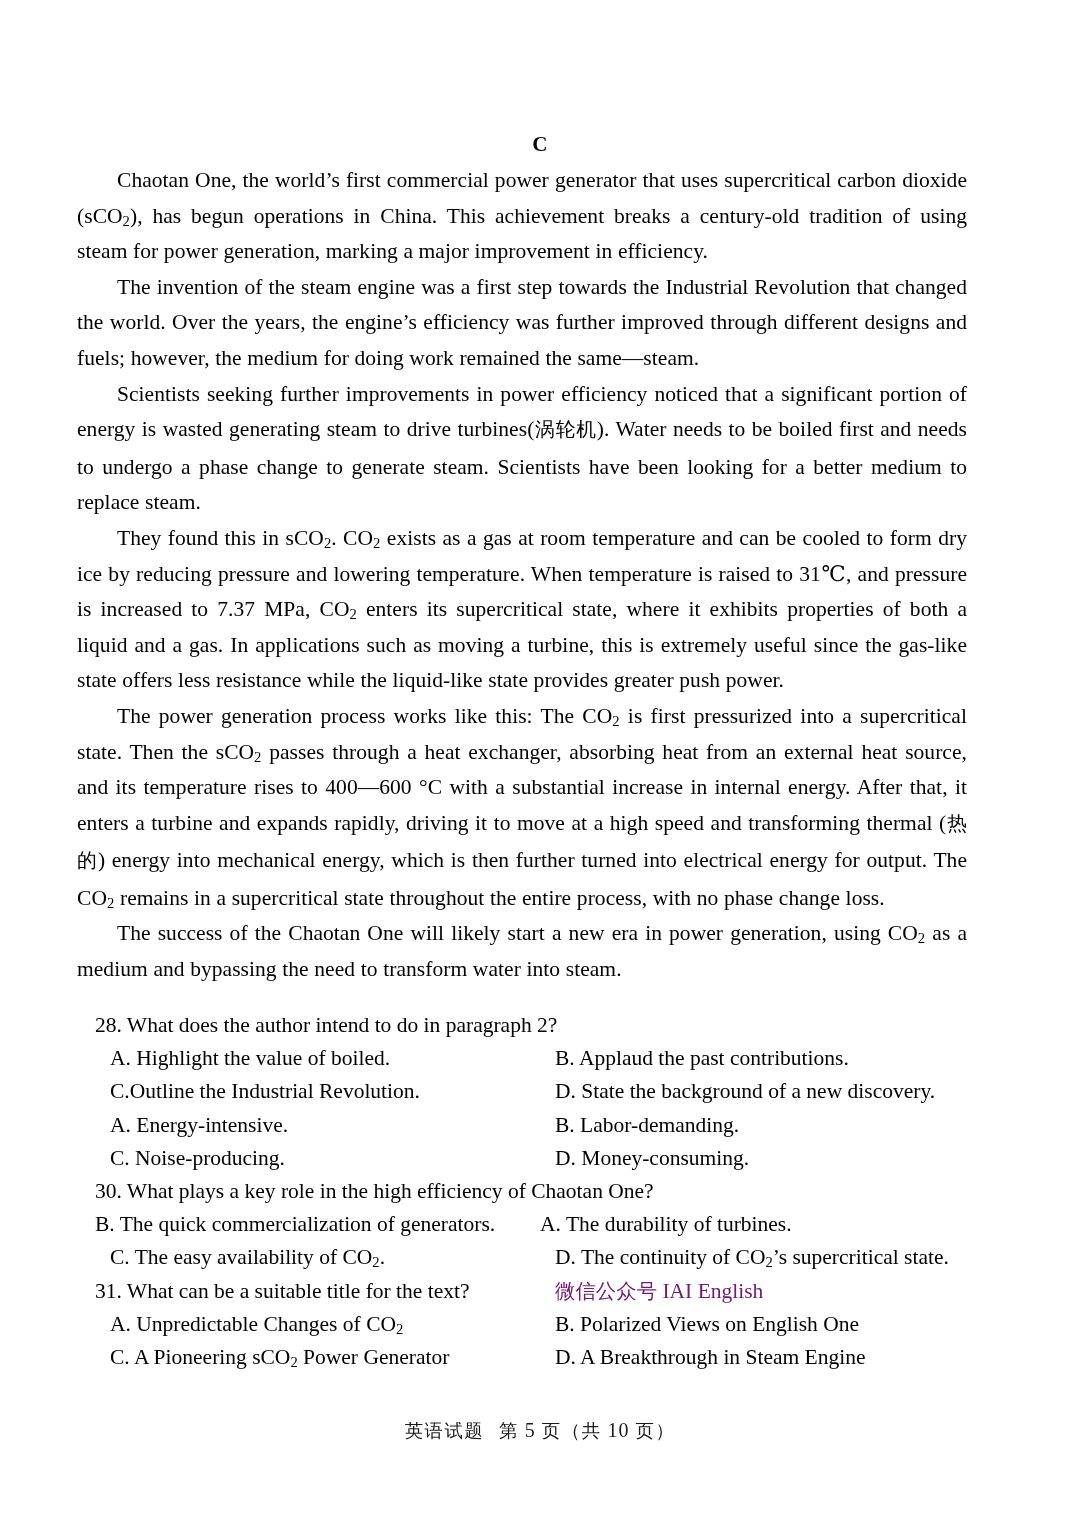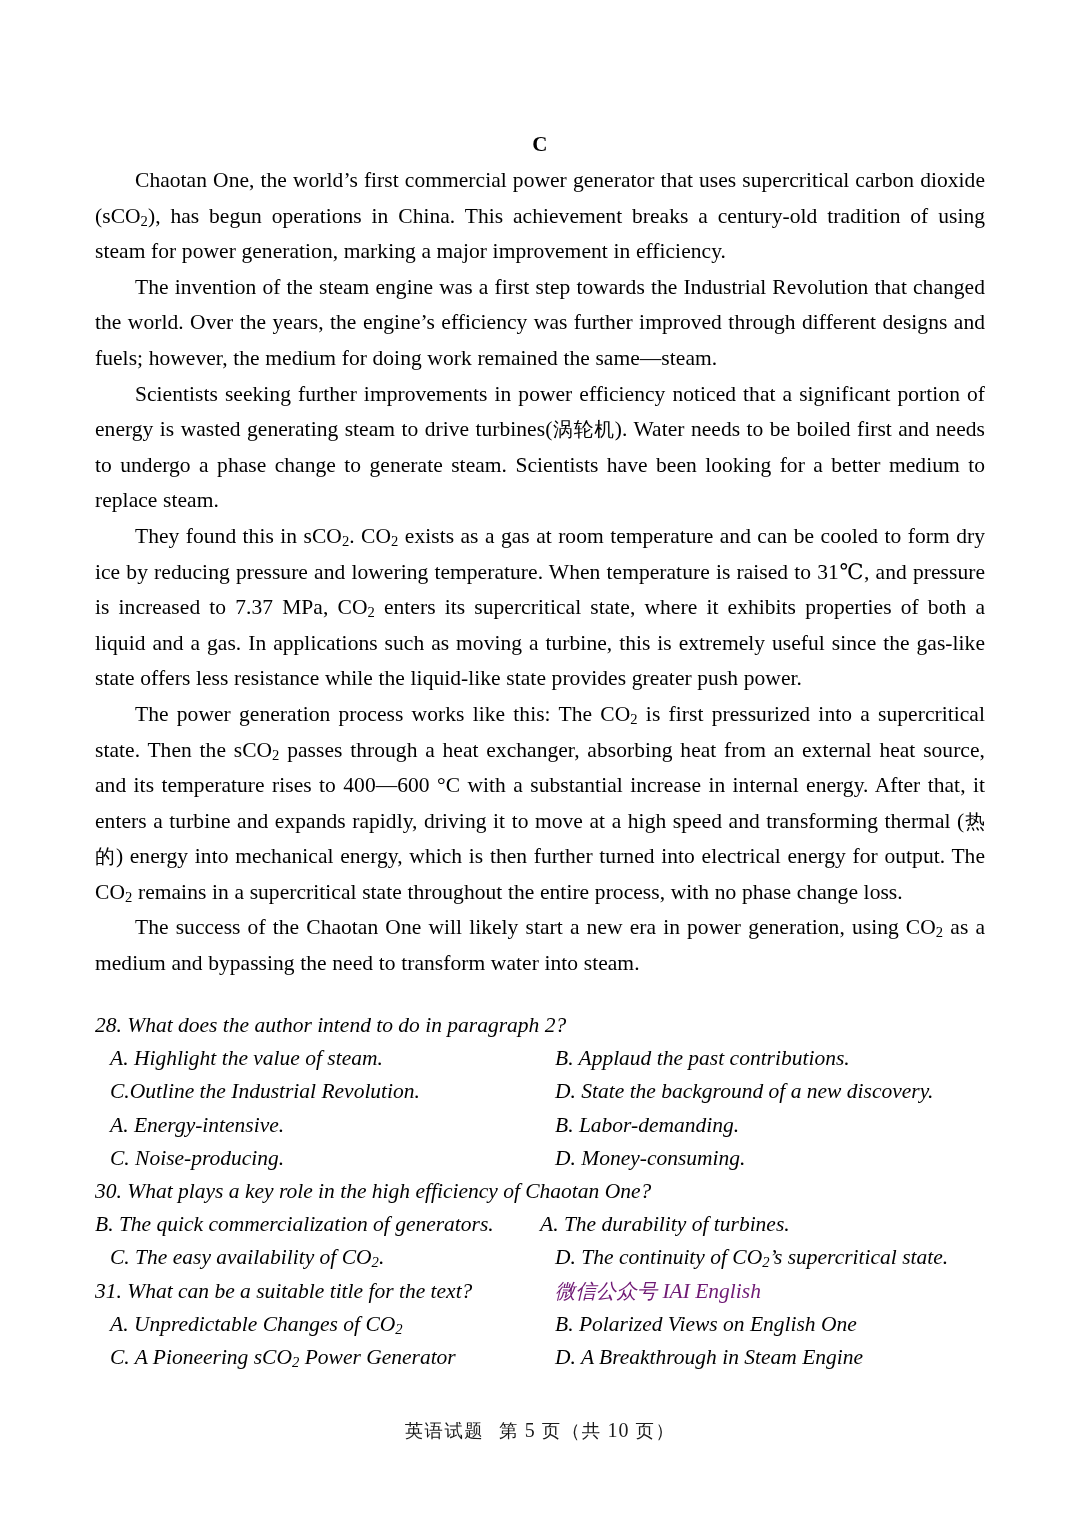--- a/index.html
+++ b/index.html
@@ -27,21 +27,21 @@
     left: 0;
     top: 132px;
     width: 1080px;
     text-align: center;
     font-weight: bold;
     font-size: 21px;
     letter-spacing: 0.5px;
   }
   .passage {
     position: absolute;
-    left: 95px;
+    left: 77px;
     top: 163px;
     width: 890px;
   }
   .passage p {
     margin: 0;
     text-align: justify;
     text-align-last: left;
     text-indent: 40px;
     font-size: 21.5px;
     line-height: 35.6px;
@@ -50,31 +50,30 @@
   }
   .passage p.j {
     text-align: justify;
   }
   sub {
     font-size: 0.68em;
     line-height: 0;
     vertical-align: -0.22em;
   }
   .cjk {
-    font-family: Liberation Sans, sans-serif;
+    font-family: Liberation Mono, monospace;
     font-size: 0.92em;
   }
   .questions {
     position: absolute;
     left: 95px;
     top: 1009px;
     width: 890px;
     font-size: 21.5px;
     line-height: 33.2px;
-    font-style: italic;
   }
   .q-stem {
     margin: 0;
     padding: 0;
     white-space: nowrap;
   }
   .q-row {
     display: flex;
     margin: 0;
     padding: 0;
@@ -141,21 +140,21 @@
 
     <p class="j">The success of the Chaotan One will likely start a new era in power generation, using CO<sub>2</sub> as a medium and bypassing the need to transform water into steam.</p>
 
   </div>
 
   <div class="questions">
 
     <div>
       <div class="q-stem">28. What does the author intend to do in paragraph 2?</div>
       <div class="q-row">
-        <div class="opt col-a">A. Highlight the value of steam.</div>
+        <div class="opt col-a">A. Highlight the value of boiled.</div>
         <div class="opt col-b">B. Applaud the past contributions.</div>
       </div>
       <div class="q-row">
         <div class="opt col-a">C.Outline the Industrial Revolution.</div>
         <div class="opt col-b">D. State the background of a new discovery.</div>
       </div>
     </div>
 
     <div>
       <div class="q-row">

